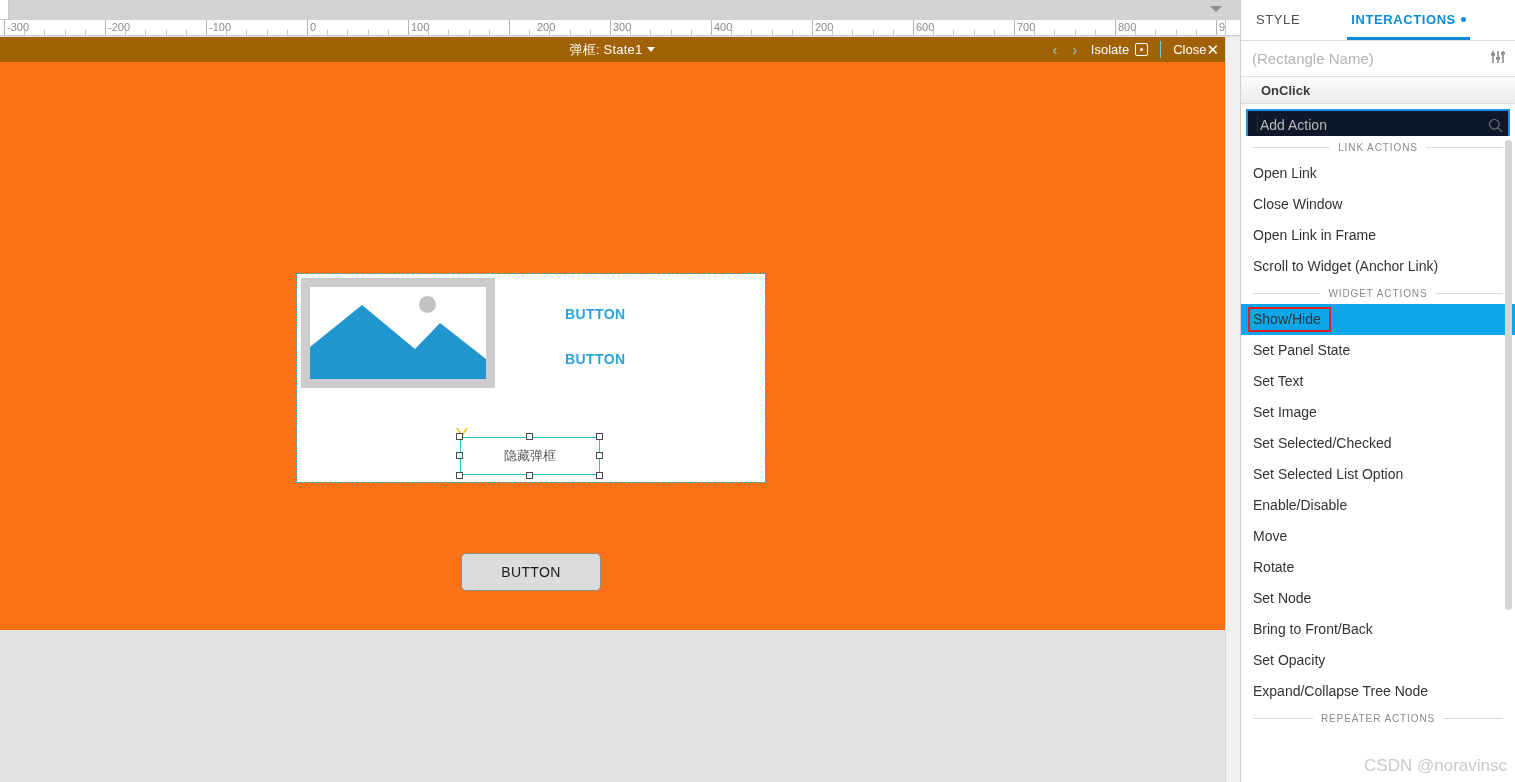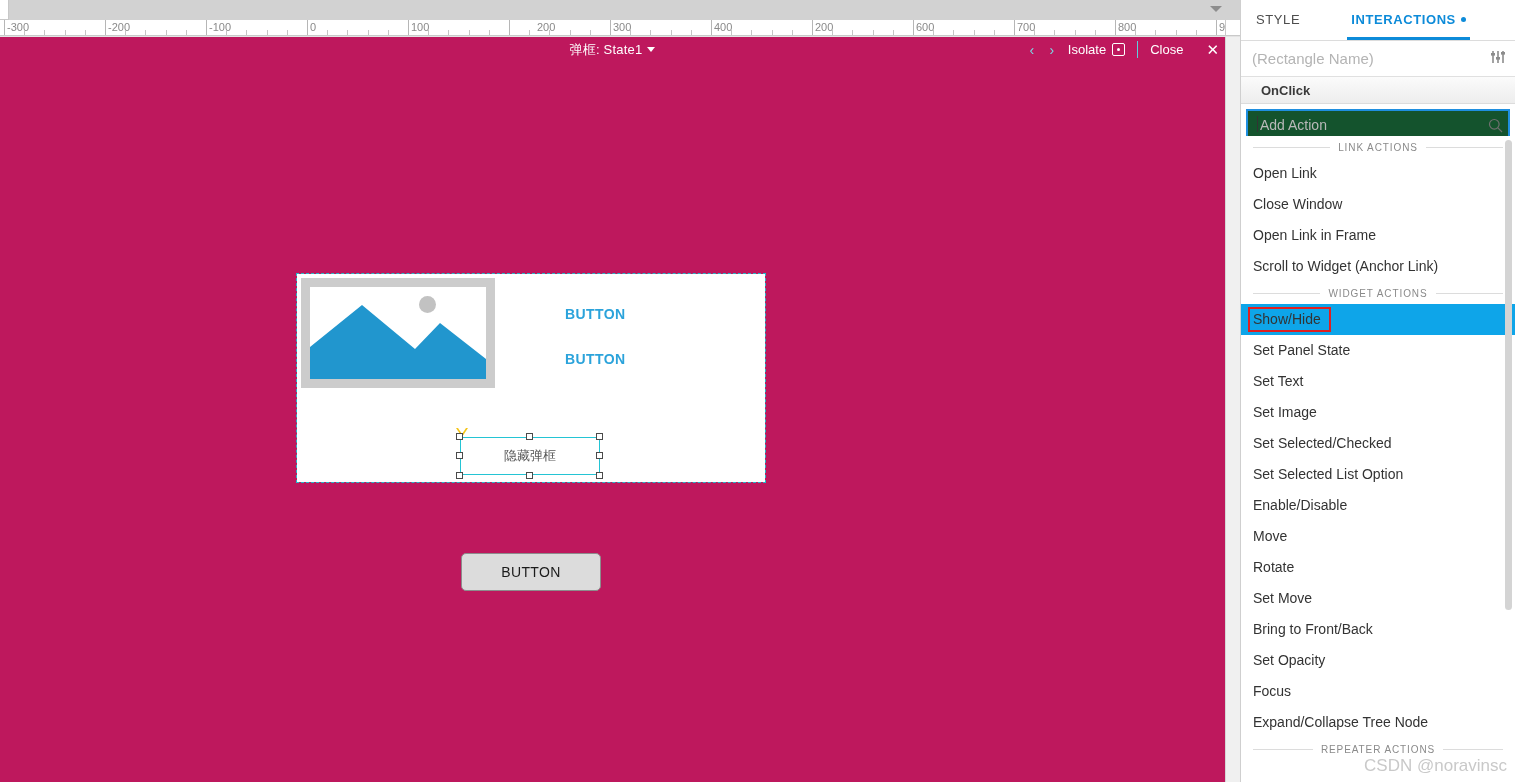--- a/index.html
+++ b/index.html
@@ -71,21 +71,21 @@
     width: 15px; height: 16px;
     background: #ffffff;
     border-left: 1px solid #c9c9c9;
     border-bottom: 1px solid #c9c9c9;
   }
 
   
   .state-bar {
     position: absolute; left: 0; top: 37px;
     width: 1225px; height: 38px;
-    background: #be185d;
+    background: #a16207;
     color: #ffffff;
     font-size: 13px;
   }
   .state-bar .state-title {
     position: absolute; left: 0; right: 0; top: 0;
     height: 25px; line-height: 25px;
     text-align: center;
     letter-spacing: .2px;
   }
   .state-bar .state-caret {
@@ -113,36 +113,36 @@
     border: 1px solid #ffffff; border-radius: 2px;
     position: relative;
   }
   .state-bar .isolate-icon:after {
     content: ""; position: absolute; left: 4px; top: 4px;
     width: 3px; height: 3px; border-radius: 50%; background: #ffffff;
   }
   .state-bar .divider {
     width: 1px; height: 17px; background: #5ccfdd; margin: 0 12px;
   }
-  .state-bar .close-label { margin-right: 23px; }
+  .state-bar .close-label { margin-right: 0; }
   .state-bar .close-x { font-size: 15px; }
 
   
   .canvas-vscroll {
     position: absolute; right: 0; top: 37px;
     width: 15px; height: 745px;
     background: #f0f0f0;
     border-left: 1px solid #d6d6d6;
   }
 
   
   .canvas-surface {
     position: absolute; left: 0; top: 62px;
-    width: 1225px; height: 720px;
-    background: #be185d;
+    width: 1225px; height: 568px;
+    background: #f97316;
   }
 
   
   .panel-frame {
     position: absolute;
     left: 297px; top: 212px;
     width: 468px; height: 208px;
     background: #ffffff;
     outline: 1px dashed #25b9c9;
   }
@@ -281,21 +281,21 @@
     padding-left: 20px;
     background: linear-gradient(to bottom, #fbfbfb 0%, #ededed 100%);
     border-bottom: 1px solid #dcdcdc;
   }
 
   .search-wrap {
     position: relative;
     margin: 5px;
     height: 32px;
     border: 2px solid #1f8fe0;
-    background: #14532d;
+    background: #0f172a;
     display: flex; align-items: center;
   }
   .search-wrap:before {
     content: ""; position: absolute; left: 9px; top: 5px;
     width: 1px; height: 16px; background: #333333;
   }
   .search-input {
     flex: 1; border: none; outline: none;
     font-size: 14px; color: #9a9a9a;
     font-family: "Liberation Sans", sans-serif;
@@ -560,24 +560,23 @@
         </div>
         <div class="action-item highlighted"><span class="hl-box" style="border-color: rgb(224, 32, 32);">Show/Hide</span></div>
         <div class="action-item"><span>Set Panel State</span></div>
         <div class="action-item"><span>Set Text</span></div>
         <div class="action-item"><span>Set Image</span></div>
         <div class="action-item"><span>Set Selected/Checked</span></div>
         <div class="action-item"><span>Set Selected List Option</span></div>
         <div class="action-item"><span>Enable/Disable</span></div>
         <div class="action-item"><span>Move</span></div>
         <div class="action-item"><span>Rotate</span></div>
-        <div class="action-item"><span>Set Move</span></div>
+        <div class="action-item"><span>Set Node</span></div>
         <div class="action-item"><span>Bring to Front/Back</span></div>
         <div class="action-item"><span>Set Opacity</span></div>
-        <div class="action-item"><span>Focus</span></div>
         <div class="action-item"><span>Expand/Collapse Tree Node</span></div>
         <div class="group-sep">
           <span class="line"></span>
           <span class="txt">REPEATER ACTIONS</span>
           <span class="line"></span>
         </div>
       </div>
 
     <div class="panel-vscroll"></div>
 

